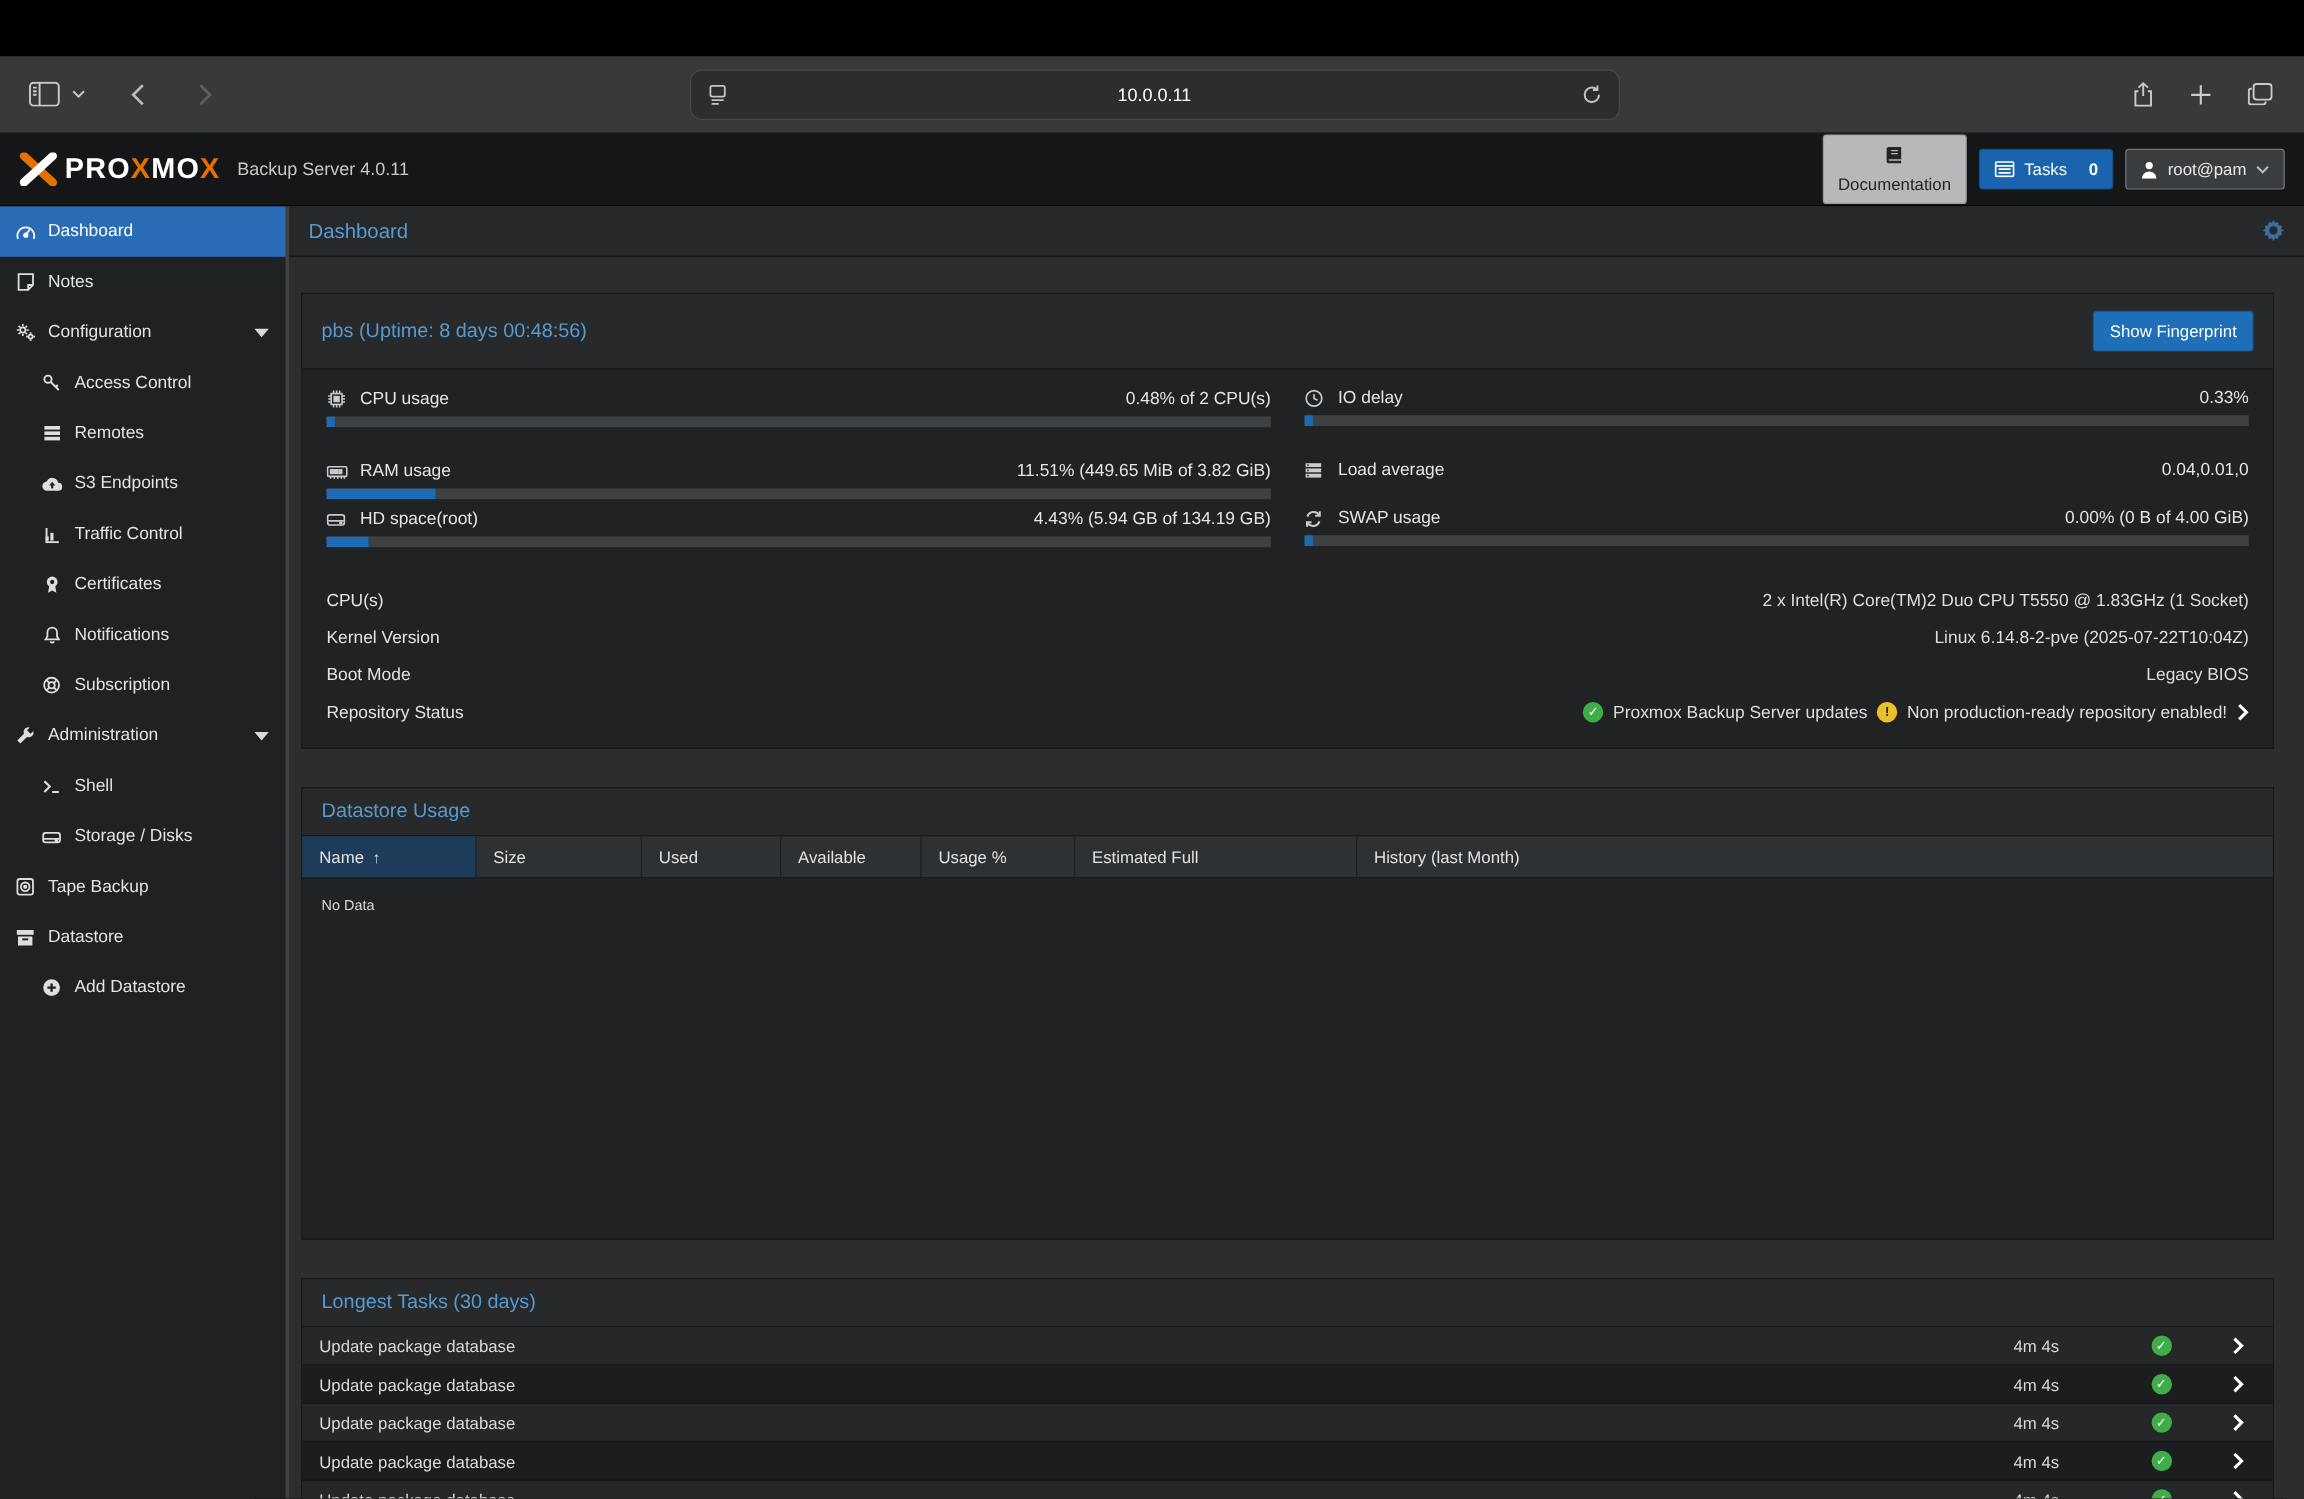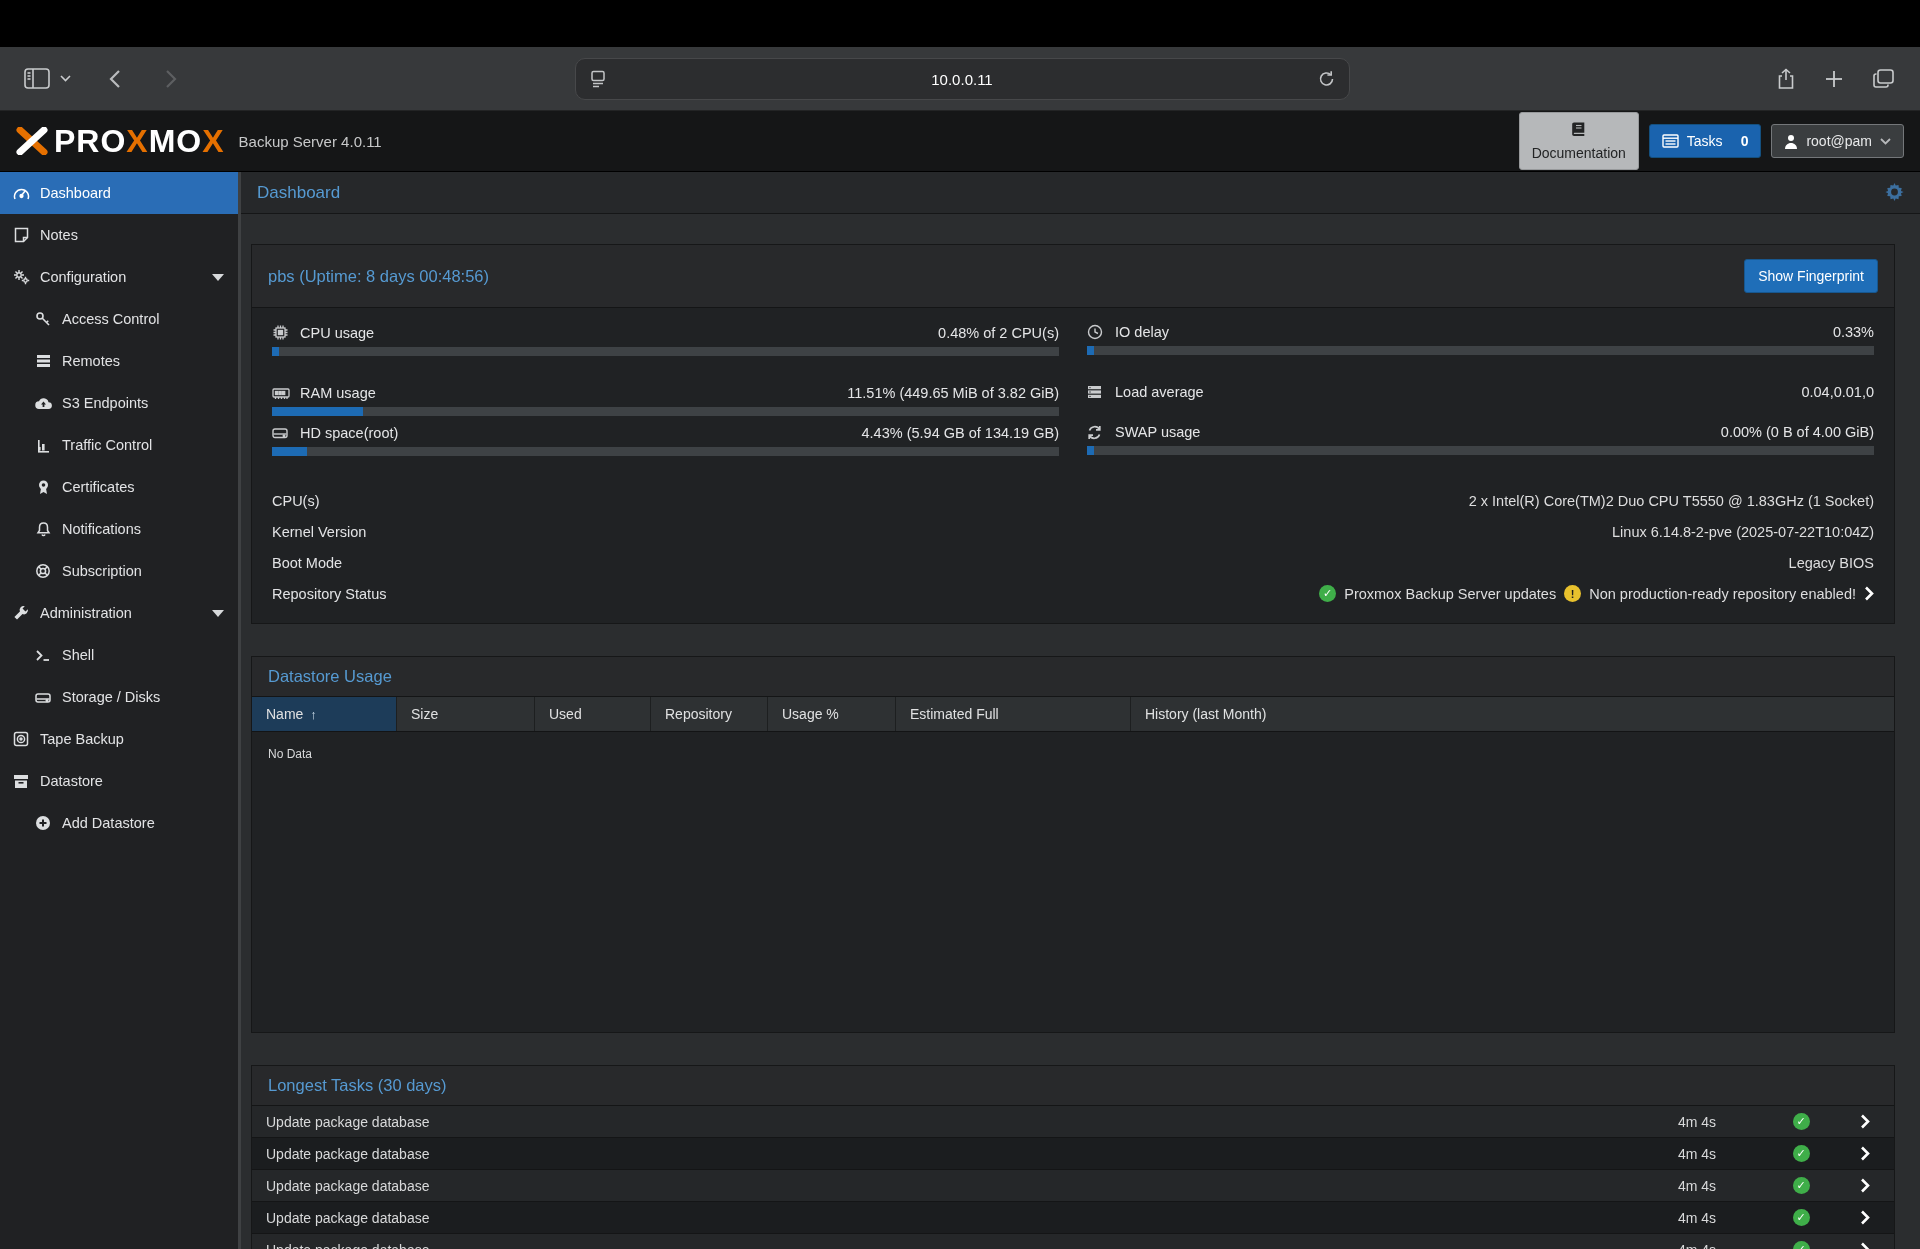--- a/index.html
+++ b/index.html
@@ -15,21 +15,21 @@
   .nav-back { margin-left:28px; color:#b9bbbd; }
   .nav-fwd { margin-left:34px; color:#5d5f61; }
   .url-field { position:absolute; left:575px; top:11px; width:775px; height:42px; background:#2c2d2f; border:1px solid #47484a; border-radius:10px; display:flex; align-items:center; padding:0 14px; }
   .url-text { flex:1; text-align:center; color:#ffffff; font-size:15px; }
   .url-icon { color:#c3c5c7; }
   .bb-right { margin-left:auto; display:flex; align-items:center; gap:30px; margin-right:26px; color:#c9cbcd; }
 
   
   .pbs-header { height:61px; background:#151617; border-bottom:1px solid #000; display:flex; align-items:center; padding:0 16px; }
   .logo { display:flex; align-items:center; gap:2px; }
-  .logo-word { font-size:32px; font-weight:bold; letter-spacing:1px; color:#fff; margin-left:4px; }
+  .logo-word { font-size:24px; font-weight:bold; letter-spacing:1px; color:#fff; margin-left:4px; }
   .logo-word .ox { color:#e57000; }
   .product-name { color:#c7c8c9; font-size:15px; margin-left:12px; }
   .hdr-right { margin-left:auto; display:flex; align-items:center; gap:10px; }
   .hdr-btn { display:flex; align-items:center; gap:8px; border-radius:3px; font-size:14px; padding:8px 12px; cursor:pointer; }
   .btn-doc { background:#b6b8ba; color:#232425; border:1px solid #97999b;flex-direction:column; }
   .btn-tasks { background:#1a63ae; color:#fff; border:1px solid #14507f; }
   .btn-tasks .count { font-weight:bold; margin-left:10px; }
   .btn-user { background:#3a3d3f; color:#e8e9ea; border:1px solid #74777a; }
 
   
@@ -543,21 +543,21 @@
               <span>Name</span>
               <span class="arrow">↑</span>
             </div>
             <div class="ds-th" style="width:138px">
                 <span>Size</span>
               </div>
             <div class="ds-th" style="width:116px">
                 <span>Used</span>
               </div>
             <div class="ds-th" style="width:117px">
-                <span>Repository</span>
+                <span>Available</span>
               </div>
             <div class="ds-th" style="width:128px">
                 <span>Usage %</span>
               </div>
             <div class="ds-th" style="width:235px">
                 <span>Estimated Full</span>
               </div>
             <div class="ds-th" style="flex:1; border-right:none">
                 <span>History (last Month)</span>
               </div>

